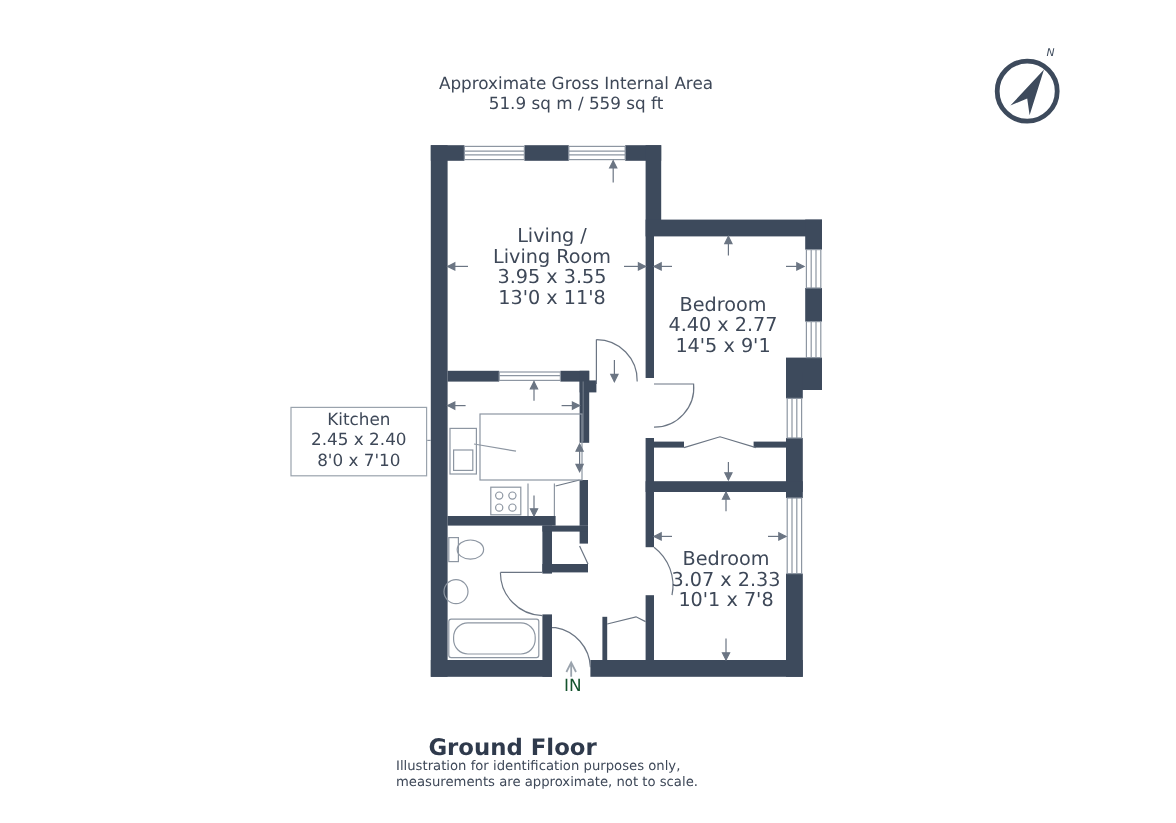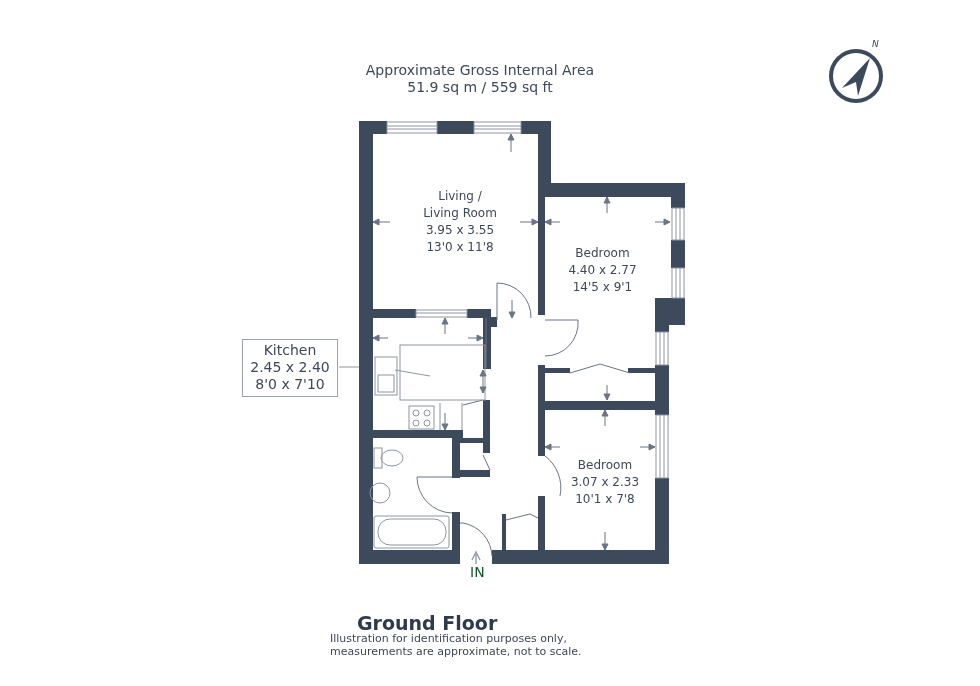--- a/index.html
+++ b/index.html
@@ -1,21 +1,21 @@
 <!DOCTYPE html>
 <html><head>
 <meta charset="utf-8">
 <style>
   html, body { margin:0; padding:0; background:#ffffff; }
   body { width:980px; height:686px; position:relative; overflow:hidden; font-family:"DejaVu Sans", sans-serif; color:#3a4556; }
   .hdr { position:absolute; left:330px; top:62px; width:300px; text-align:center; font-size:14px; line-height:17px; color:#3e4858; }
   .compass { position:absolute; left:828px; top:38px; }
   .plan { position:absolute; left:0; top:0; }
-  .room-label { position:absolute; text-align:center; font-size:12px; line-height:17px; color:#3e4858; }
-  .kitchen-box { position:absolute; left:242px; top:339px; width:96px; height:58px; border:1px solid #9aa3ad; background:#fff; text-align:center; font-size:14px; line-height:17px; color:#3e4858; padding-top:2px; box-sizing:border-box; }
+  .room-label { position:absolute; text-align:center; font-size:16px; line-height:17px; color:#3e4858; }
+  .kitchen-box { position:absolute; left:242px; top:339px; width:114px; height:58px; border:1px solid #9aa3ad; background:#fff; text-align:center; font-size:14px; line-height:17px; color:#3e4858; padding-top:2px; box-sizing:border-box; }
   .in-label { position:absolute; left:470px; top:564px; font-size:14px; color:#14532d; }
   .floor-title { position:absolute; left:357px; top:596px; font-size:19px; font-weight:bold; color:#2f3a4c; font-family:"DejaVu Sans", sans-serif;margin-top:16px; }
   .disclaimer { position:absolute; left:330px; top:632px; width:280px; text-align:left; font-size:11px; line-height:13px; color:#3e4858; }
   .credit { color:#46c2a0; font-weight:bold; }
 </style>
 </head>
 <body>
 
 <div class="hdr">
   <div>Approximate Gross Internal Area</div>

